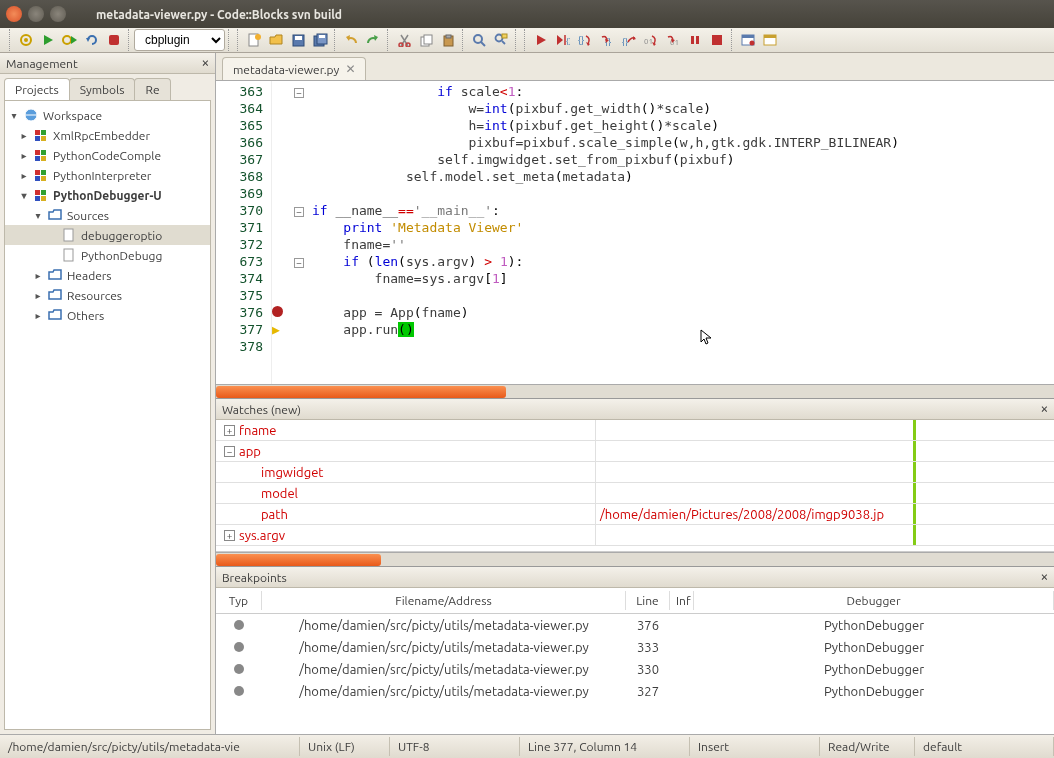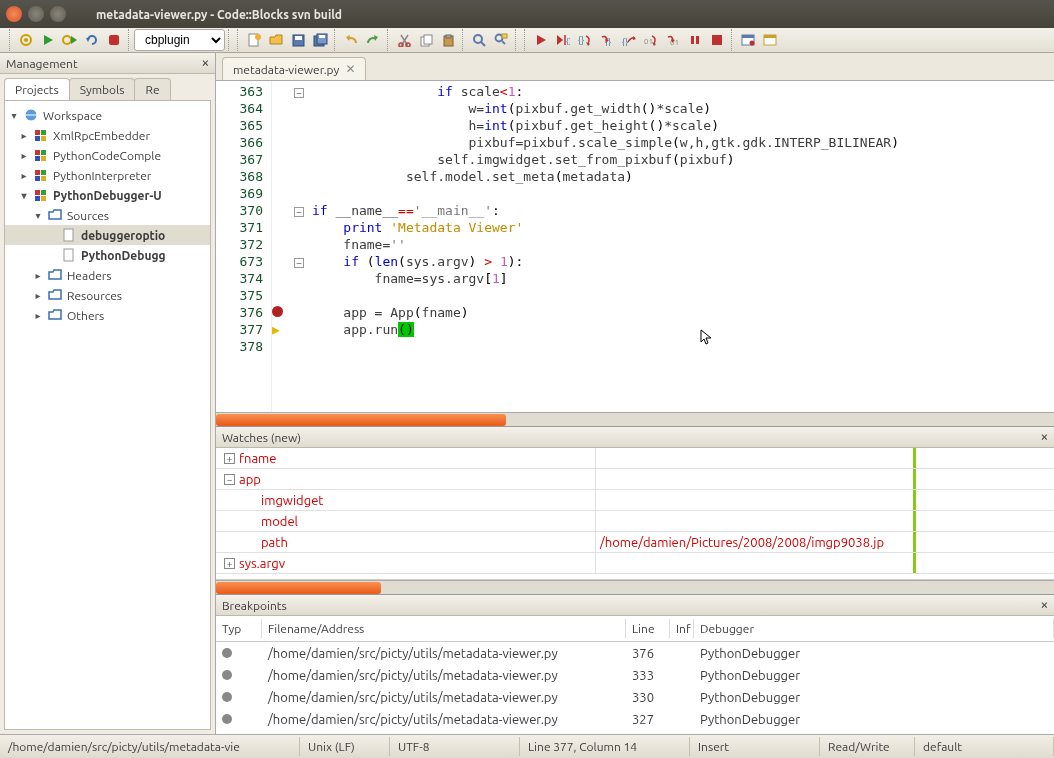--- a/index.html
+++ b/index.html
@@ -21,21 +21,21 @@
 .panel-hdr { background: linear-gradient(#f4f1ea,#e0dbcf); border-bottom:1px solid #bdb8aa; padding:3px 6px; font-size:12px; display:flex; align-items:center; justify-content:space-between; }
 .closex { font-family: monospace; cursor:pointer; }
 .tabs { display:flex; margin:4px 4px 0 4px; gap:0; }
 .tab { padding:4px 10px; background:#e6e2d8; border:1px solid #bdb8aa; border-bottom:none; border-radius:4px 4px 0 0; font-size:12px; margin-right:-1px; cursor:pointer; }
 .tab.act { background:#fff; font-weight:normal; }
 .tree { flex:1; background:#fff; border:1px solid #bdb8aa; margin:0 4px 4px 4px; overflow:auto; padding:4px 0; }
 .tnode { display:flex; align-items:center; gap:4px; padding:2px 4px; white-space:nowrap; cursor:pointer; }
 .tnode.bold { font-weight:bold; }
 .twist { width:10px; text-align:center; color:#555; font-size:10px; }
 .ico { width:16px; height:16px; display:inline-flex; align-items:center; justify-content:center; font-size:13px; }
-.pad1{padding-left:14px;} .pad2{padding-left:28px;} .pad3{padding-left:42px;font-weight:bold;}
+.pad1{padding-left:14px;} .pad2{padding-left:28px;} .pad3{padding-left:42px;}
 
 .editorcol { flex:1; display:flex; flex-direction:column; min-width:0; }
 .edtabs { display:flex; background:#ece8de; border-bottom:1px solid #aaa; padding:4px 6px 0 6px; }
 .edtab { display:flex; align-items:center; gap:6px; padding:4px 10px; background:#f6f3eb; border:1px solid #bdb8aa; border-bottom:none; border-radius:4px 4px 0 0; font-size:12px; }
 .edtab .x { color:#888; cursor:pointer; }
 .codearea { flex:1; background:#fff; overflow:hidden; display:flex; font-family:"DejaVu Sans Mono","Liberation Mono",monospace; font-size:13px; line-height:17px; position:relative; }
 .gutter { width:56px; text-align:right; color:#14532d; padding:2px 8px 2px 0; background:#fff; border-right:1px solid #eee; }
 .fold { width:18px; padding-top:2px; text-align:center; color:#888; }
 .marks { width:18px; padding-top:2px; }
 .code { flex:1; padding:2px 4px; white-space:pre; }
@@ -49,21 +49,21 @@
 .panelbox { border-top:1px solid #999; background:#f0ece4; }
 .watches { height:168px; display:flex; flex-direction:column; }
 .watchtbl { flex:1; background:#fff; overflow:hidden; border-bottom:1px solid #ccc; font-size:13px; }
 .wr { display:flex; border-bottom:1px solid #e0e0e0; }
 .wc1{width:380px; padding:3px 4px; display:flex; align-items:center; gap:4px; border-right:1px solid #e0e0e0;} 
 .wc2{width:320px; padding:3px 4px; border-right:3px solid #84cc16; overflow:hidden; text-overflow:ellipsis; white-space:nowrap;}
 .wc3{flex:1; padding:3px 4px; overflow:hidden; text-overflow:ellipsis; white-space:nowrap;}
 .red{color:#d00000;}
 .pm{display:inline-block;width:11px;height:11px;border:1px solid #888;text-align:center;line-height:9px;font-size:10px;color:#555;}
 
-.bpanel { height:140px; display:flex; flex-direction:column; }
+.bpanel { height:168px; display:flex; flex-direction:column;text-align:center; }
 .bphdr { display:flex; padding:3px 0; border-bottom:1px solid #ccc; background:#fff; }
 .bphdr div{ padding:3px 6px; border-right:1px solid #ddd;}
 .bprow { display:flex; padding:2px 0; background:#fff; font-size:13px; }
 .bprow div{ padding:2px 6px; }
 .bp-t{width:46px;} .bp-f{width:364px;} .bp-l{width:44px;} .bp-i{width:24px;} .bp-d{flex:1;}
 .bpdot{display:inline-block;width:10px;height:10px;border-radius:50%;background:#888;}
 
 .statusbar { height:24px; background:linear-gradient(#f3efe7,#e0dbcf); border-top:1px solid #aaa; display:flex; align-items:center; font-size:12px;}
 .stcell{ padding:3px 8px; border-right:1px solid #c5c0b2; white-space:nowrap; overflow:hidden;}
 

